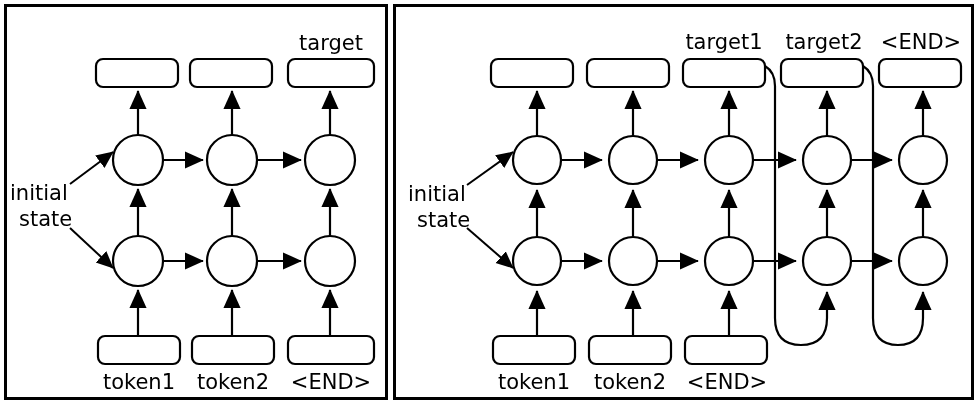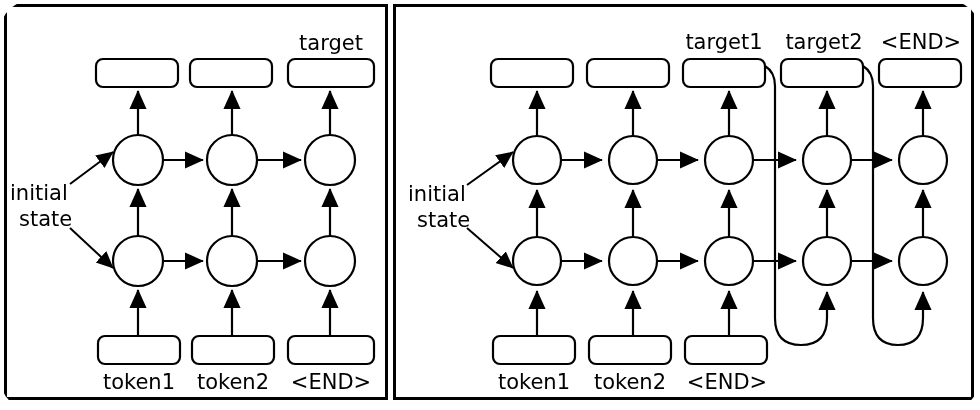--- a/index.html
+++ b/index.html
@@ -9,21 +9,20 @@
   }
   body {
     font-family: "DejaVu Sans", "Liberation Sans", sans-serif;
   }
   #stage {
     position: relative;
     width: 980px;
     height: 410px;
     background: #ffffff;
     overflow: hidden;
-    border-radius: 32px;
   }
   svg.diagram {
     position: absolute;
     left: 0;
     top: 0;
     width: 980px;
     height: 410px;
   }
   .frame-rect {
     fill: none;

